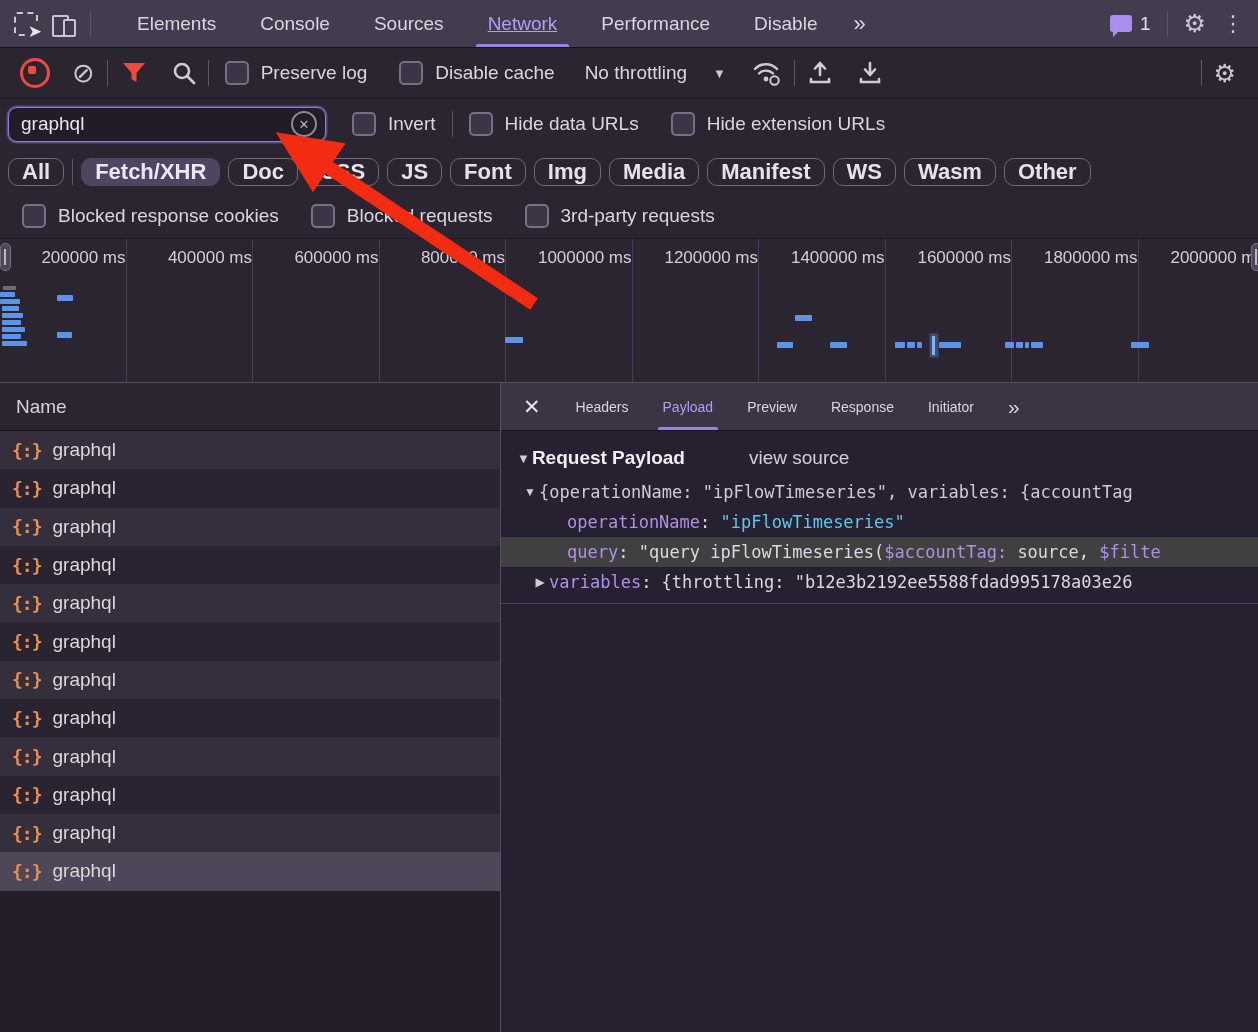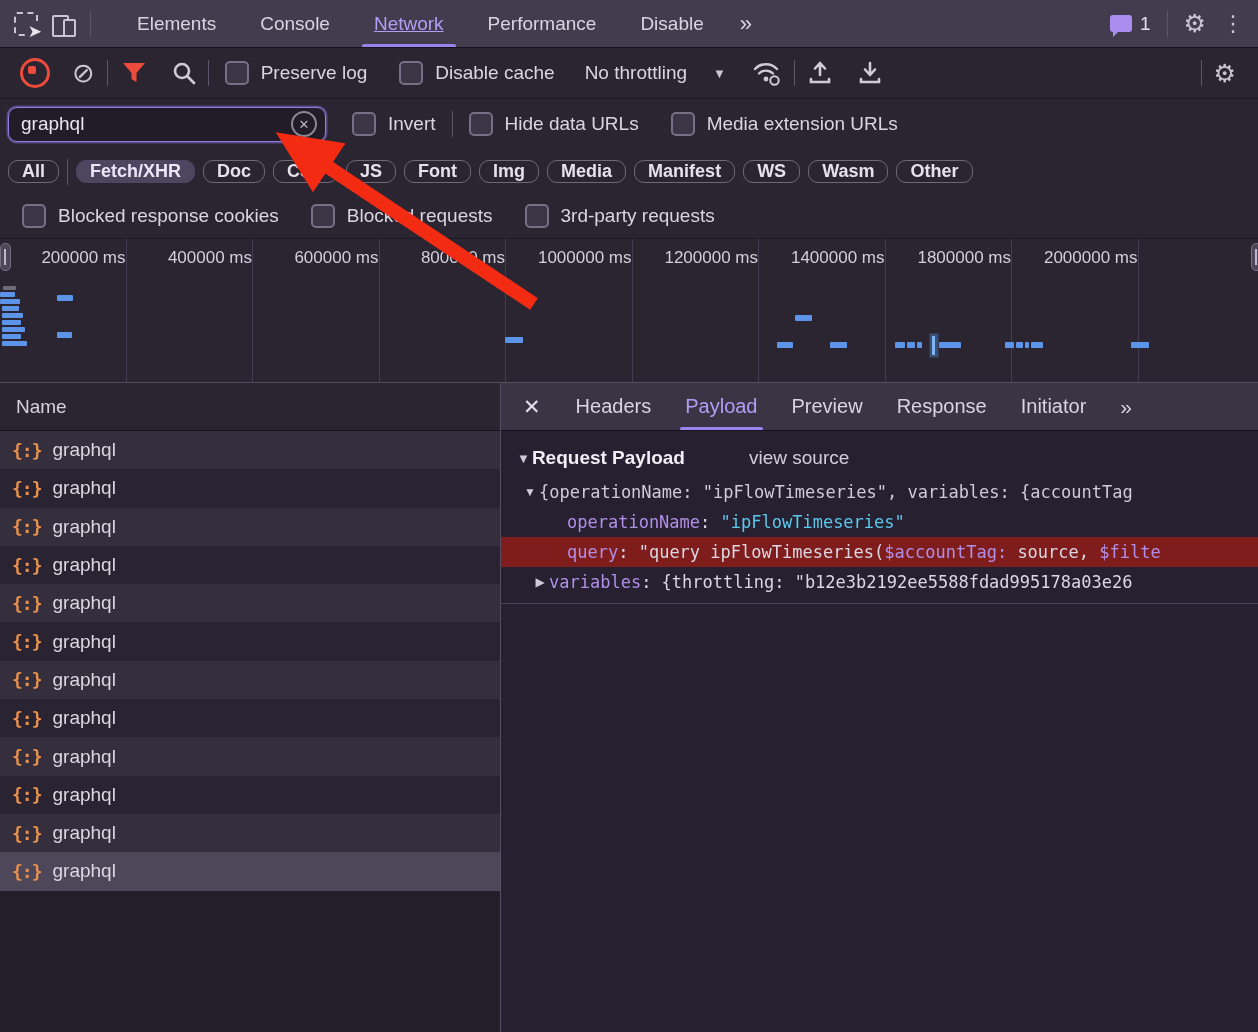--- a/index.html
+++ b/index.html
@@ -40,21 +40,21 @@
   .caret{font-size:13px;color:#c9c5d2;}
   .tool-ic{margin:0 12px;display:flex;align-items:center;}
   .spacer{flex:1;}
   
   .filterrow{display:flex;align-items:center;height:50px;background:#2b2532;padding:0 8px;}
   .searchbox{width:296px;height:33px;background:#211c28;border:1.5px solid #8f7de2;box-shadow:0 0 0 1.5px rgba(143,125,226,.45);border-radius:9px;display:flex;align-items:center;padding:0 8px 0 12px;}
   .searchbox input{flex:1;background:transparent;border:none;outline:none;color:#e9e6ee;font-size:19px;font-family:"Liberation Sans",sans-serif;padding:0;}
   .clear-x{width:22px;height:22px;border:2px solid #8d8898;border-radius:50%;color:#b9b4c2;font-size:13px;display:flex;align-items:center;justify-content:center;flex:none;}
   
   .chiprow{display:flex;align-items:center;height:45px;background:#2b2532;padding:0 8px;gap:8px;}
-  .chip{border:1.5px solid #6e6879;border-radius:10px;padding:0 13px;font-size:18px;font-weight:700;color:#e6e2ec;white-space:nowrap;}
+  .chip{border:1.5px solid #6e6879;border-radius:10px;padding:0 13px;font-size:22px;font-weight:700;color:#e6e2ec;white-space:nowrap;}
   .chip.active{background:#4e4660;border-color:#4e4660;color:#ece6f8;}
   .blockedrow{display:flex;align-items:center;height:44px;background:#2b2532;border-bottom:1px solid #1d1825;padding:0 6px;}
   
   .timeline{position:relative;height:143px;background:#2b2532;border-bottom:1px solid #554e60;overflow:hidden;}
   .tl-cols{display:flex;height:100%;}
   .tl-col{width:126.5px;flex:none;border-right:1px solid #443d4f;font-size:17px;color:#d3cfda;text-align:right;padding-top:9px;box-sizing:border-box;}
   .mark{position:absolute;background:#5b94e8;border-radius:1px;}
   .mark.gray{background:#6f6a79;}
   .mark.indicator{background:#3c4e72;border:1px solid #2c3a57;}
   .mark.indicator::after{content:"";position:absolute;left:2px;top:2px;bottom:2px;width:3px;background:#7fb2f2;}
@@ -67,32 +67,32 @@
   .rows{flex:1;overflow:hidden;}
   .req-row{height:38.3px;display:flex;align-items:center;padding:0 12px;font-size:19px;color:#dcd8e2;}
   .req-row.odd{background:#342e3d;}
   .req-row.even{background:#2a2432;}
   .req-row.selected{background:#4e4759;}
   .json-ic{font-family:"DejaVu Sans Mono",monospace;color:#e8914e;font-size:18px;font-weight:700;margin-right:11px;letter-spacing:-1px;}
   
   .right{flex:1;background:#262031;display:flex;flex-direction:column;overflow:hidden;}
   .dtabs{height:47px;background:#3a3445;border-bottom:1px solid #17121d;display:flex;align-items:center;flex:none;}
   .close-x{font-size:21px;color:#e3dfea;padding:0 18px 0 22px;}
-  .dtab{display:flex;align-items:center;height:100%;padding:0 17px;font-size:20px;color:#d9d5e0;position:relative;}
+  .dtab{display:flex;align-items:center;height:100%;padding:0 17px;font-size:14px;color:#d9d5e0;position:relative;}
   .dtab.active{color:#b49df5;text-align:right;}
   .dtab.active::after{content:"";position:absolute;left:12px;right:12px;bottom:0;height:3px;background:#9a82ec;border-radius:2px 2px 0 0;}
   .dtab.more{font-size:21px;letter-spacing:2px;}
   .payload{padding-top:13px;font-size:19px;}
   .pl-head{display:flex;align-items:center;padding:3px 0 8px 16px;}
   .pl-title{font-weight:700;color:#f0edf4;}
   .pl-arrow{font-size:13px;color:#cfcbd6;margin-right:2px;}
   .viewsrc{margin-left:64px;color:#d3cfda;}
   .tree{font-family:"DejaVu Sans Mono",monospace;font-size:17px;border-bottom:1px solid #4a4355;padding-bottom:6px;}
   .tline{height:30px;line-height:30px;white-space:pre;overflow:hidden;display:flex;align-items:center;}
-  .tline.hl{background:#7f1d1d;}
+  .tline.hl{background:#404040;}
   .tline .dis{font-size:12px;width:18px;text-align:center;color:#cfcbd6;flex:none;font-family:"Liberation Sans",sans-serif;}
   .c-key{color:#b18fe8;}
   .c-str{color:#5ac8ea;}
   .c-plain{color:#dcd8e2;}
   .c-prev{color:#cfcbd6;}
   
   #arrow{position:absolute;inset:0;pointer-events:none;z-index:60;}
   svg.icon{display:block;}
 </style>
 </head>
@@ -108,20 +108,21 @@
       </div>
       <div class="device-ic">
         <div class="r1"></div>
           <div class="r2"></div>
       </div>
       <div class="vdiv"></div>
     </div>
     <div class="tabs" id="main-tabs">
         <div class="tab">Elements</div>
         <div class="tab">Console</div>
+        <div class="tab">Sources</div>
         <div class="tab active">Network</div>
         <div class="tab">Performance</div>
         <div class="tab">Disable</div>
       </div>
     <div class="tab more">»</div>
     <div class="tb-right">
       <div class="bubble-wrap">
         <div class="bubble"></div>
         <span class="bubble-count">1</span>
       </div>
@@ -194,21 +195,21 @@
       <span class="box"></span>
       <span>Invert</span>
     </label>
     <div class="vdiv"></div>
     <label class="cb">
       <span class="box"></span>
       <span>Hide data URLs</span>
     </label>
     <label class="cb">
       <span class="box"></span>
-      <span>Media extension URLs</span>
+      <span>Hide extension URLs</span>
     </label>
   </div>
 
   <div class="chiprow" id="chips">
       <span class="chip">All</span>
       <div class="vdiv"></div>
       <span class="chip active">Fetch/XHR</span>
       <span class="chip">Doc</span>
       <span class="chip">CSS</span>
       <span class="chip">JS</span>
@@ -238,20 +239,21 @@
 
   <div class="timeline">
     <div class="tl-cols" id="tlcols">
         <div class="tl-col"><span>200000 ms</span></div>
         <div class="tl-col"><span>400000 ms</span></div>
         <div class="tl-col"><span>600000 ms</span></div>
         <div class="tl-col"><span>800000 ms</span></div>
         <div class="tl-col"><span>1000000 ms</span></div>
         <div class="tl-col"><span>1200000 ms</span></div>
         <div class="tl-col"><span>1400000 ms</span></div>
+        <div class="tl-col"><span>1600000 ms</span></div>
         <div class="tl-col"><span>1800000 ms</span></div>
         <div class="tl-col"><span>2000000 ms</span></div>
       </div>
     <div id="tlmarks">
         <div class="mark gray" style="left: 3px; top: 47px; width: 13px; height: 4px;"></div>
         <div class="mark" style="left: 0px; top: 53px; width: 15px; height: 5px;"></div>
         <div class="mark" style="left: 0px; top: 60px; width: 20px; height: 5px;"></div>
         <div class="mark" style="left: 2px; top: 67px; width: 17px; height: 5px;"></div>
         <div class="mark" style="left: 2px; top: 74px; width: 21px; height: 5px;"></div>
         <div class="mark" style="left: 2px; top: 81px; width: 19px; height: 5px;"></div>

